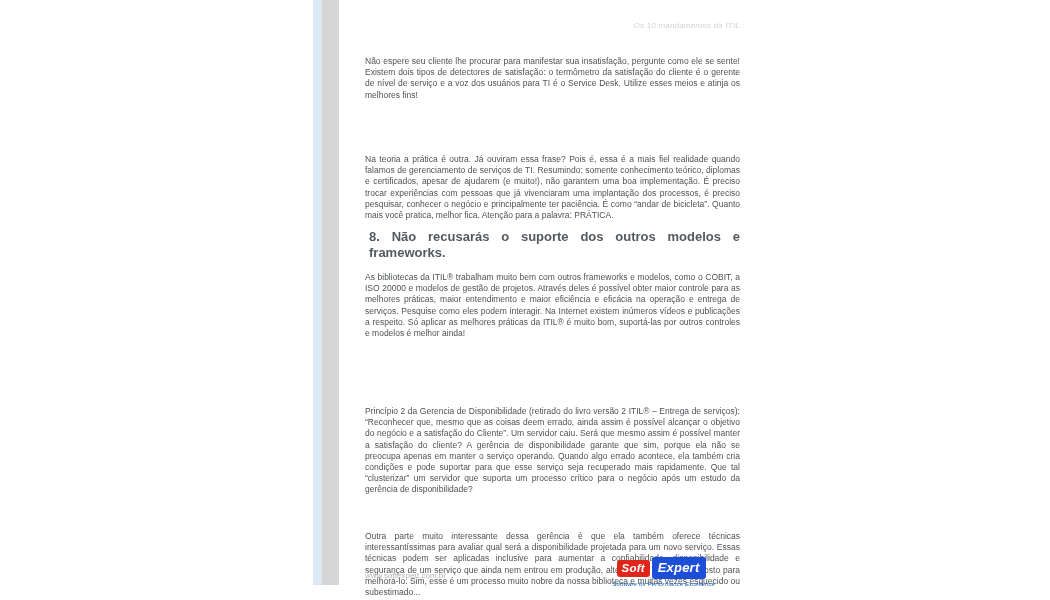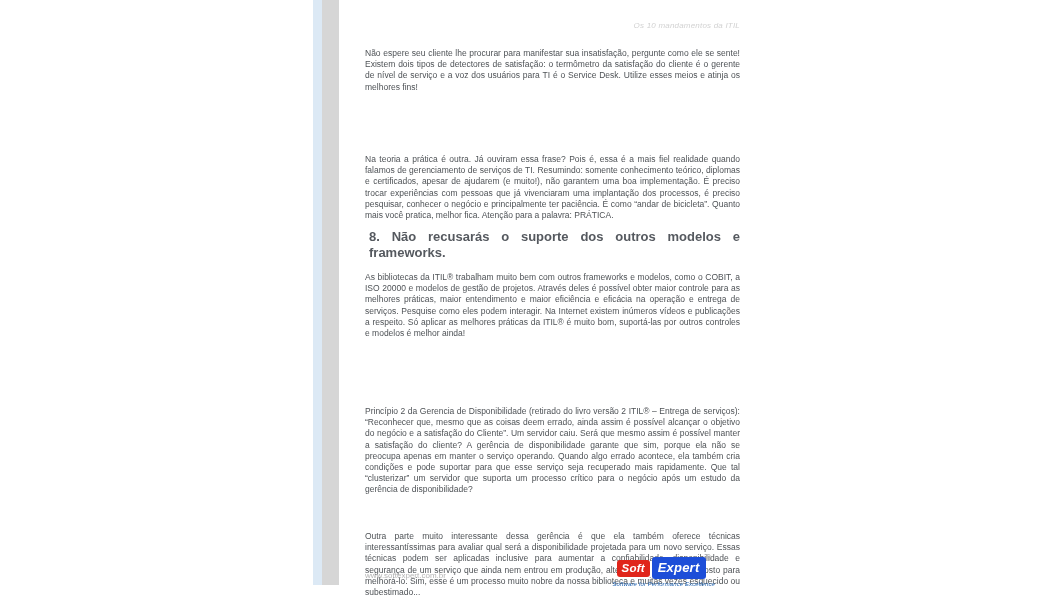--- a/index.html
+++ b/index.html
@@ -32,21 +32,21 @@
     text-align: right;
     font-size: 8px; font-style: italic; color: #d2d2d2;
     letter-spacing: 0.2px;
   }
 
   .body-par {
     position: absolute; left: 26px; width: 375px;
     font-size: 8.5px; line-height: 11.2px; color: #4e5256;
     text-align: justify;
   }
-  .p-intro { top: 48px; }
+  .p-intro { top: 56px; }
   .p-7     { top: 154px; }
   .p-8     { top: 272px; }
   .p-9a    { top: 406px; }
   .p-9b    { top: 488px; margin-top: 43px; }
 
   .doc-heading {
     position: absolute; left: 30px; width: 371px;
     font-size: 13px; line-height: 15.5px; font-weight: bold; color: #55595f;
     text-align: justify;
   }

